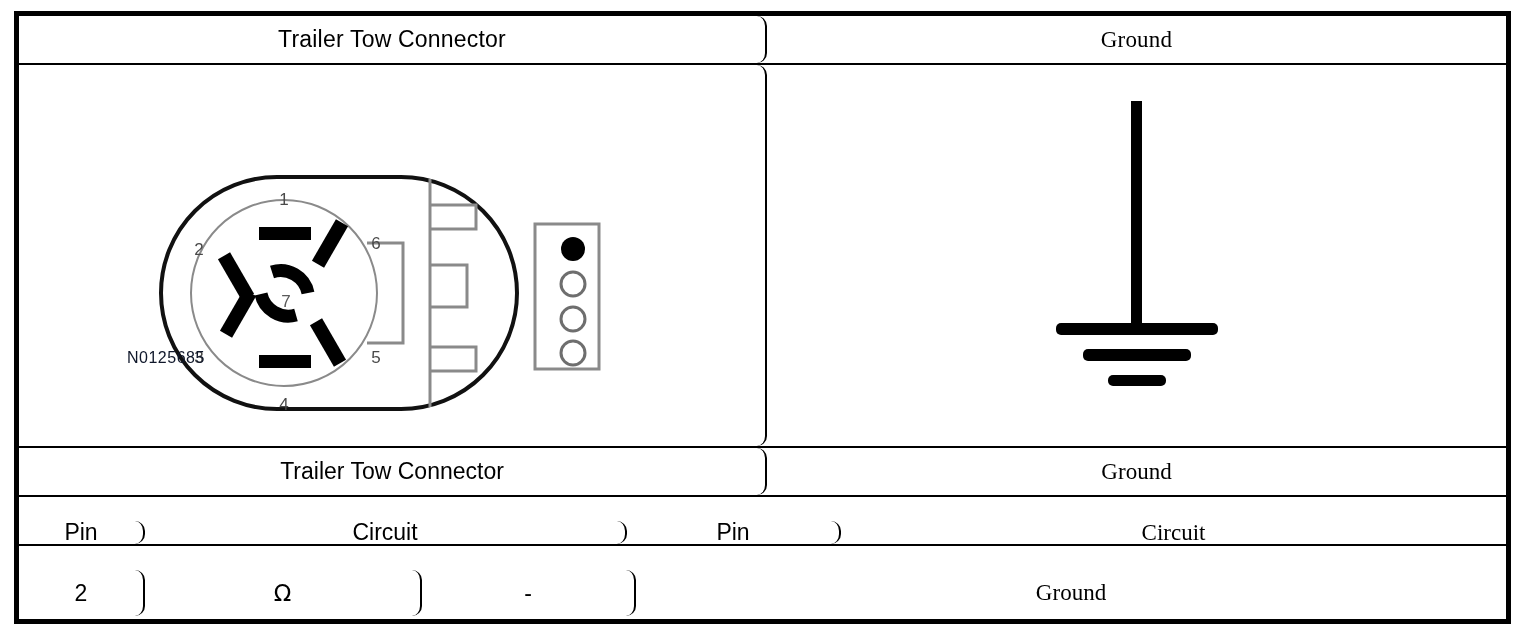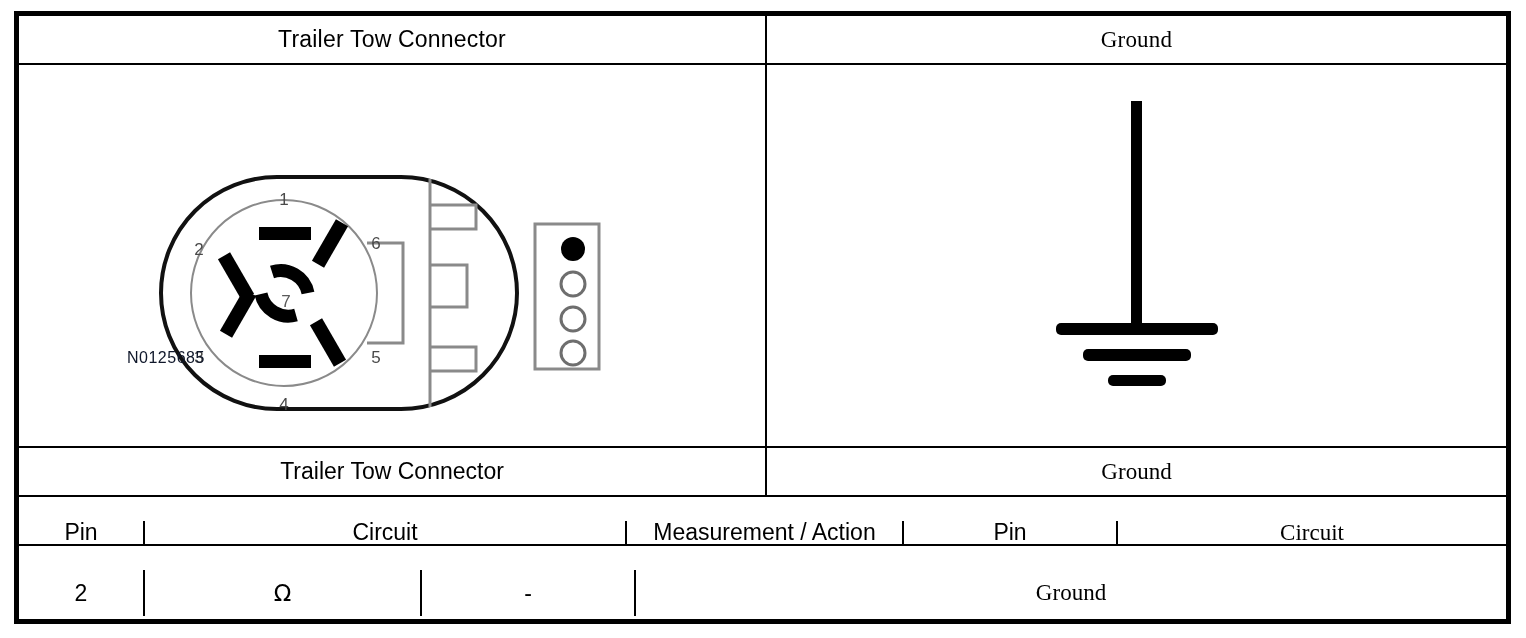--- a/index.html
+++ b/index.html
@@ -33,20 +33,21 @@
     width: 100%;
   }
   .cell {
     box-sizing: border-box;
     display: flex;
     align-items: center;
     justify-content: center;
     text-align: center;
     border-right: 2px solid #000000;
     position: relative;
+    border-radius: 10px;
   }
   .cell:last-child { border-right: none; font-family: Liberation Serif, serif; }
 
   
   .band-top {
     height: 49px;
     border-bottom: 2px solid #000000;
   }
   .band-top .cell {
     font-size: 23px;
@@ -180,21 +181,20 @@
   </div>
 
   <div class="row band-sub">
     <div class="cell tt-left">Trailer Tow Connector</div>
     <div class="cell tt-right">Ground</div>
   </div>
 
   <div class="row band-cols">
     <div class="cell c-pin1">Pin</div>
     <div class="cell c-ckt1">Circuit</div>
-    <div class="cell c-meas">Measurement / Action</div>
     <div class="cell c-pin2">Pin</div>
     <div class="cell c-ckt2">Circuit</div>
   </div>
 
   <div class="row band-data">
     <div class="cell c-pin1">2</div>
     <div class="cell c-meas ohm">Ω</div>
     <div class="cell c-pin2">-</div>
     <div class="cell c-ckt2">Ground</div>
   </div>

